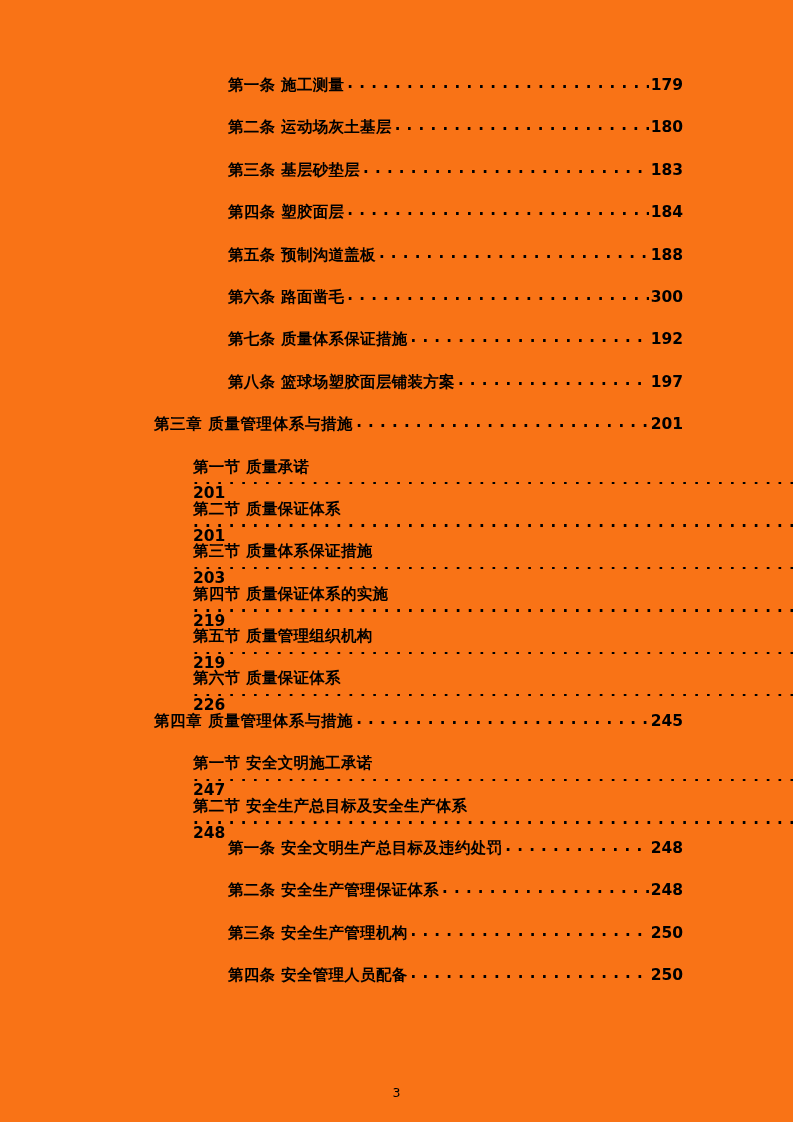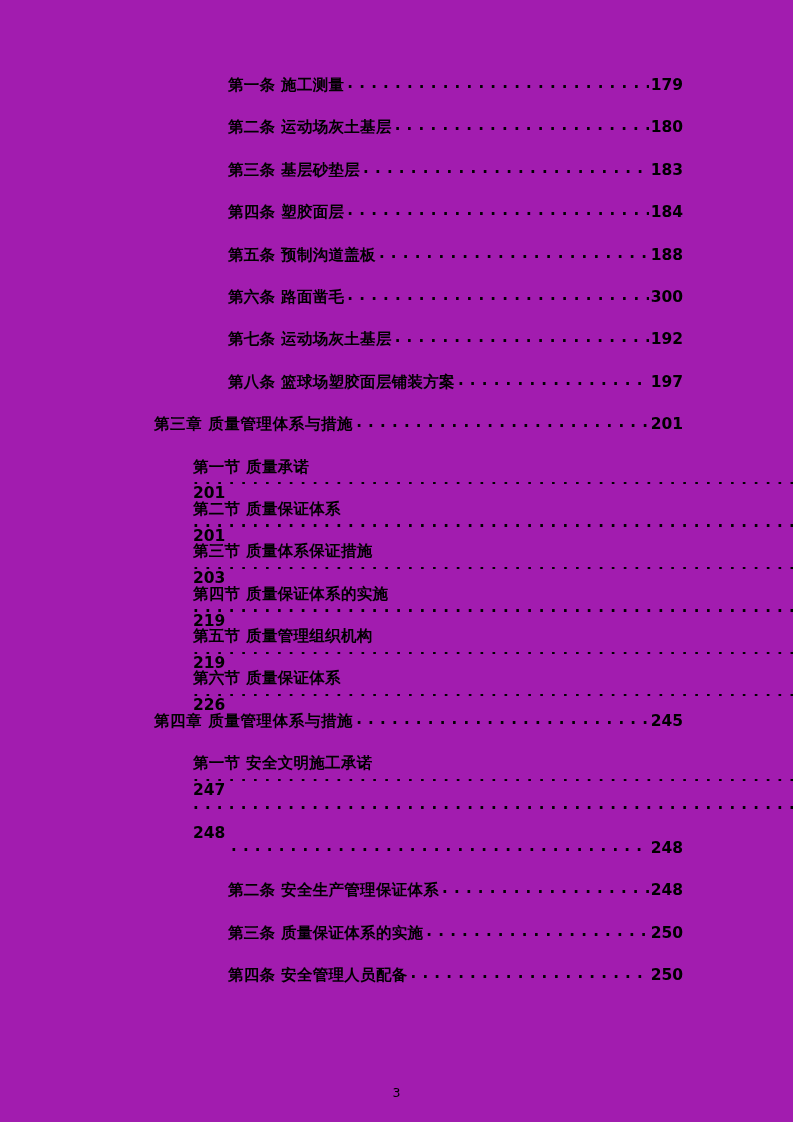--- a/index.html
+++ b/index.html
@@ -7,21 +7,21 @@
     padding: 0;
     background: #ffffff;
   }
   body {
     font-family: "DejaVu Sans", "Liberation Sans", sans-serif;
   }
   .page {
     position: relative;
     width: 793px;
     height: 1122px;
-    background: #a21caf;
+    background: #f97316;
     overflow: hidden;
     box-sizing: border-box;
   }
   .toc {
     position: absolute;
     left: 0;
     top: 78px;
     width: 793px;
     padding: 0 110px 0 110px;
     box-sizing: border-box;
@@ -103,21 +103,21 @@
         <span class="label">第五条  预制沟道盖板</span>
         <span class="leader">. . . . . . . . . . . . . . . . . . . . . . . . . . . . . . . . . . . . . . . . . . . . . . . . . . . . . . . . . . . . . . . . . . . . . . . . . . . . . . . . . . . . . . . . . . . . . . . . . . . . . . . . . . . . . . . . . . . . . . . </span>
         <span class="page-no">188</span>
       </div>
       <div class="toc-entry lvl-article">
         <span class="label">第六条  路面凿毛</span>
         <span class="leader">. . . . . . . . . . . . . . . . . . . . . . . . . . . . . . . . . . . . . . . . . . . . . . . . . . . . . . . . . . . . . . . . . . . . . . . . . . . . . . . . . . . . . . . . . . . . . . . . . . . . . . . . . . . . . . . . . . . . . . . </span>
         <span class="page-no">300</span>
       </div>
       <div class="toc-entry lvl-article">
-        <span class="label">第七条  运动场灰土基层</span>
+        <span class="label">第七条  质量体系保证措施</span>
         <span class="leader">. . . . . . . . . . . . . . . . . . . . . . . . . . . . . . . . . . . . . . . . . . . . . . . . . . . . . . . . . . . . . . . . . . . . . . . . . . . . . . . . . . . . . . . . . . . . . . . . . . . . . . . . . . . . . . . . . . . . . . . </span>
         <span class="page-no">192</span>
       </div>
       <div class="toc-entry lvl-article">
         <span class="label">第八条  篮球场塑胶面层铺装方案</span>
         <span class="leader">. . . . . . . . . . . . . . . . . . . . . . . . . . . . . . . . . . . . . . . . . . . . . . . . . . . . . . . . . . . . . . . . . . . . . . . . . . . . . . . . . . . . . . . . . . . . . . . . . . . . . . . . . . . . . . . . . . . . . . . </span>
         <span class="page-no">197</span>
       </div>
       <div class="toc-entry lvl-chapter">
         <span class="label">第三章 质量管理体系与措施</span>
@@ -158,34 +158,36 @@
         <span class="label">第四章 质量管理体系与措施</span>
         <span class="leader">. . . . . . . . . . . . . . . . . . . . . . . . . . . . . . . . . . . . . . . . . . . . . . . . . . . . . . . . . . . . . . . . . . . . . . . . . . . . . . . . . . . . . . . . . . . . . . . . . . . . . . . . . . . . . . . . . . . . . . . </span>
         <span class="page-no">245</span>
       </div>
       <div class="toc-entry lvl-section">
         <span class="label">第一节  安全文明施工承诺</span>
         <span class="leader">. . . . . . . . . . . . . . . . . . . . . . . . . . . . . . . . . . . . . . . . . . . . . . . . . . . . . . . . . . . . . . . . . . . . . . . . . . . . . . . . . . . . . . . . . . . . . . . . . . . . . . . . . . . . . . . . . . . . . . . </span>
         <span class="page-no">247</span>
       </div>
       <div class="toc-entry lvl-section">
+        <span class="label">第二节  安全生产总目标及安全生产体系</span>
         <span class="leader">. . . . . . . . . . . . . . . . . . . . . . . . . . . . . . . . . . . . . . . . . . . . . . . . . . . . . . . . . . . . . . . . . . . . . . . . . . . . . . . . . . . . . . . . . . . . . . . . . . . . . . . . . . . . . . . . . . . . . . . </span>
         <span class="page-no">248</span>
       </div>
       <div class="toc-entry lvl-article">
+        <span class="label">第一条  安全文明生产总目标及违约处罚</span>
         <span class="leader">. . . . . . . . . . . . . . . . . . . . . . . . . . . . . . . . . . . . . . . . . . . . . . . . . . . . . . . . . . . . . . . . . . . . . . . . . . . . . . . . . . . . . . . . . . . . . . . . . . . . . . . . . . . . . . . . . . . . . . . </span>
         <span class="page-no">248</span>
       </div>
       <div class="toc-entry lvl-article">
         <span class="label">第二条  安全生产管理保证体系</span>
         <span class="leader">. . . . . . . . . . . . . . . . . . . . . . . . . . . . . . . . . . . . . . . . . . . . . . . . . . . . . . . . . . . . . . . . . . . . . . . . . . . . . . . . . . . . . . . . . . . . . . . . . . . . . . . . . . . . . . . . . . . . . . . </span>
         <span class="page-no">248</span>
       </div>
       <div class="toc-entry lvl-article">
-        <span class="label">第三条  质量保证体系的实施</span>
+        <span class="label">第三条  安全生产管理机构</span>
         <span class="leader">. . . . . . . . . . . . . . . . . . . . . . . . . . . . . . . . . . . . . . . . . . . . . . . . . . . . . . . . . . . . . . . . . . . . . . . . . . . . . . . . . . . . . . . . . . . . . . . . . . . . . . . . . . . . . . . . . . . . . . . </span>
         <span class="page-no">250</span>
       </div>
       <div class="toc-entry lvl-article">
         <span class="label">第四条  安全管理人员配备</span>
         <span class="leader">. . . . . . . . . . . . . . . . . . . . . . . . . . . . . . . . . . . . . . . . . . . . . . . . . . . . . . . . . . . . . . . . . . . . . . . . . . . . . . . . . . . . . . . . . . . . . . . . . . . . . . . . . . . . . . . . . . . . . . . </span>
         <span class="page-no">250</span>
       </div>
     </div>
 

